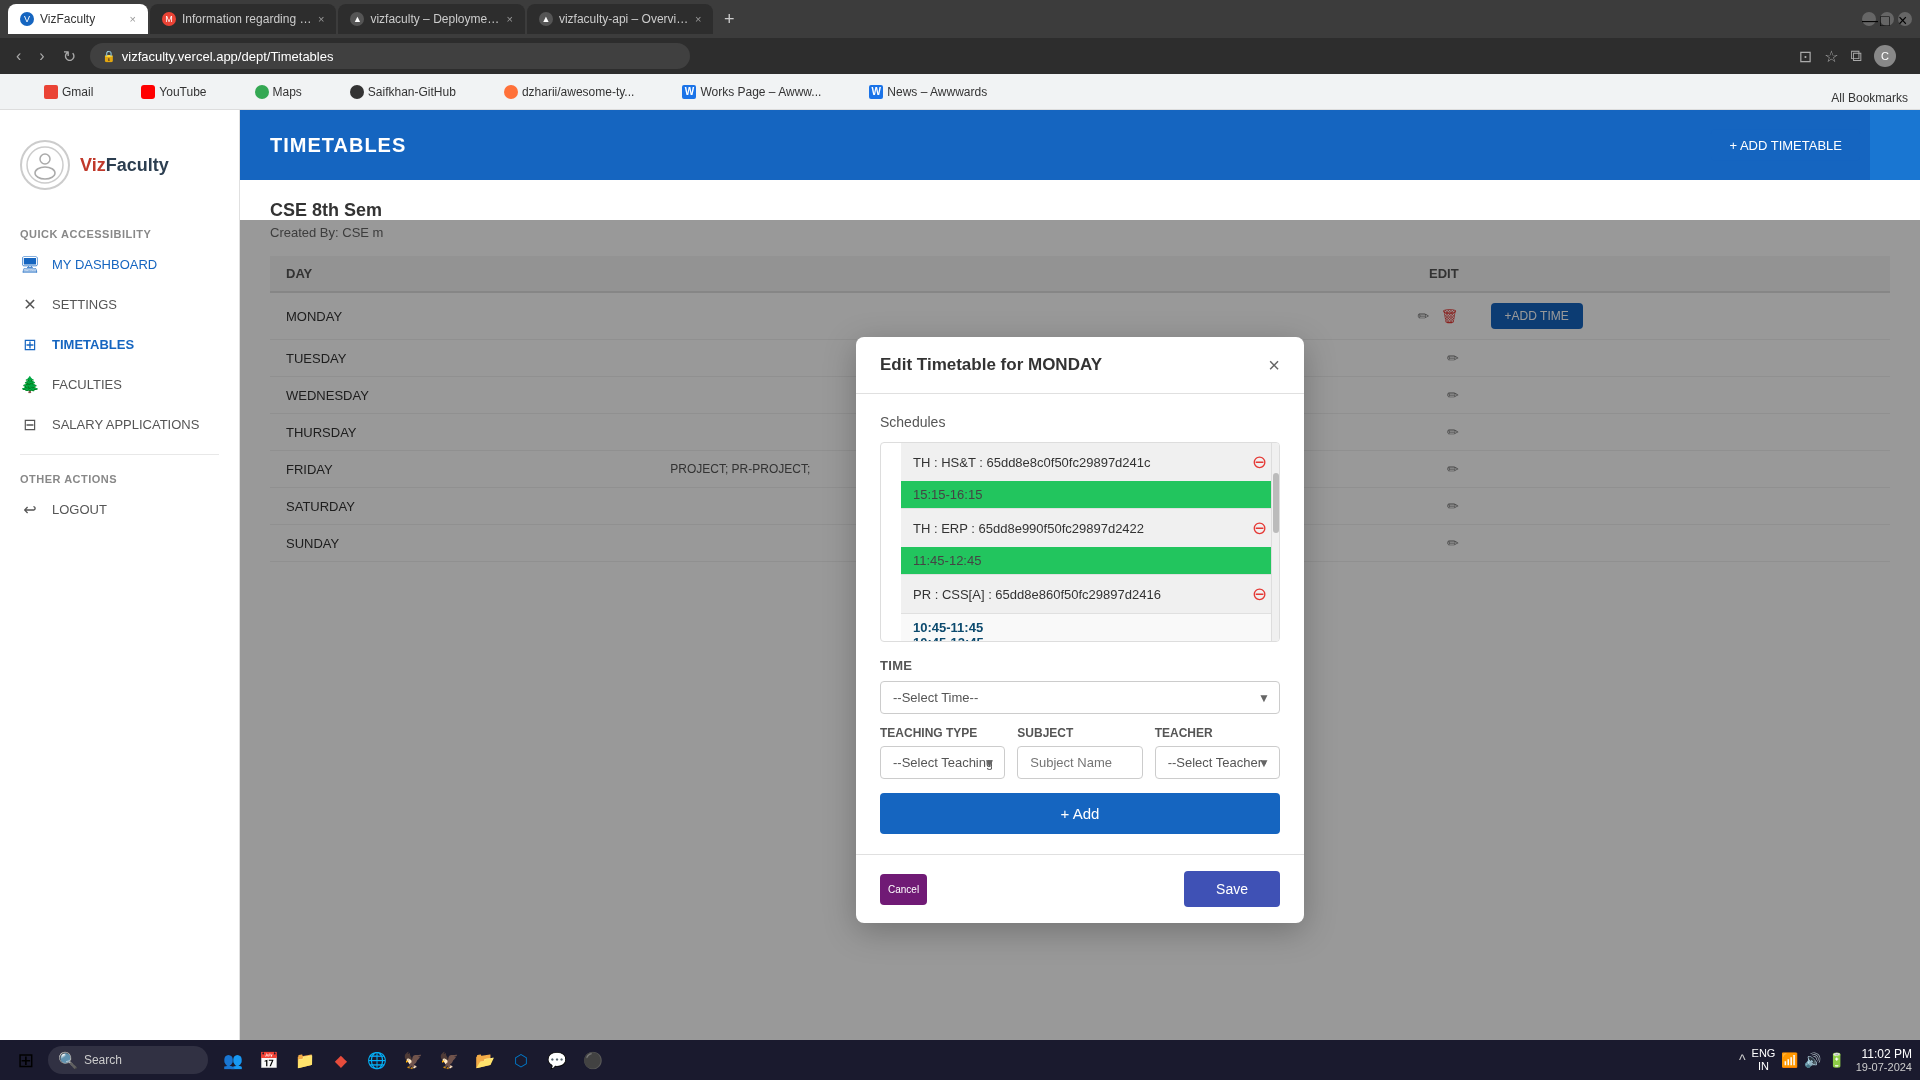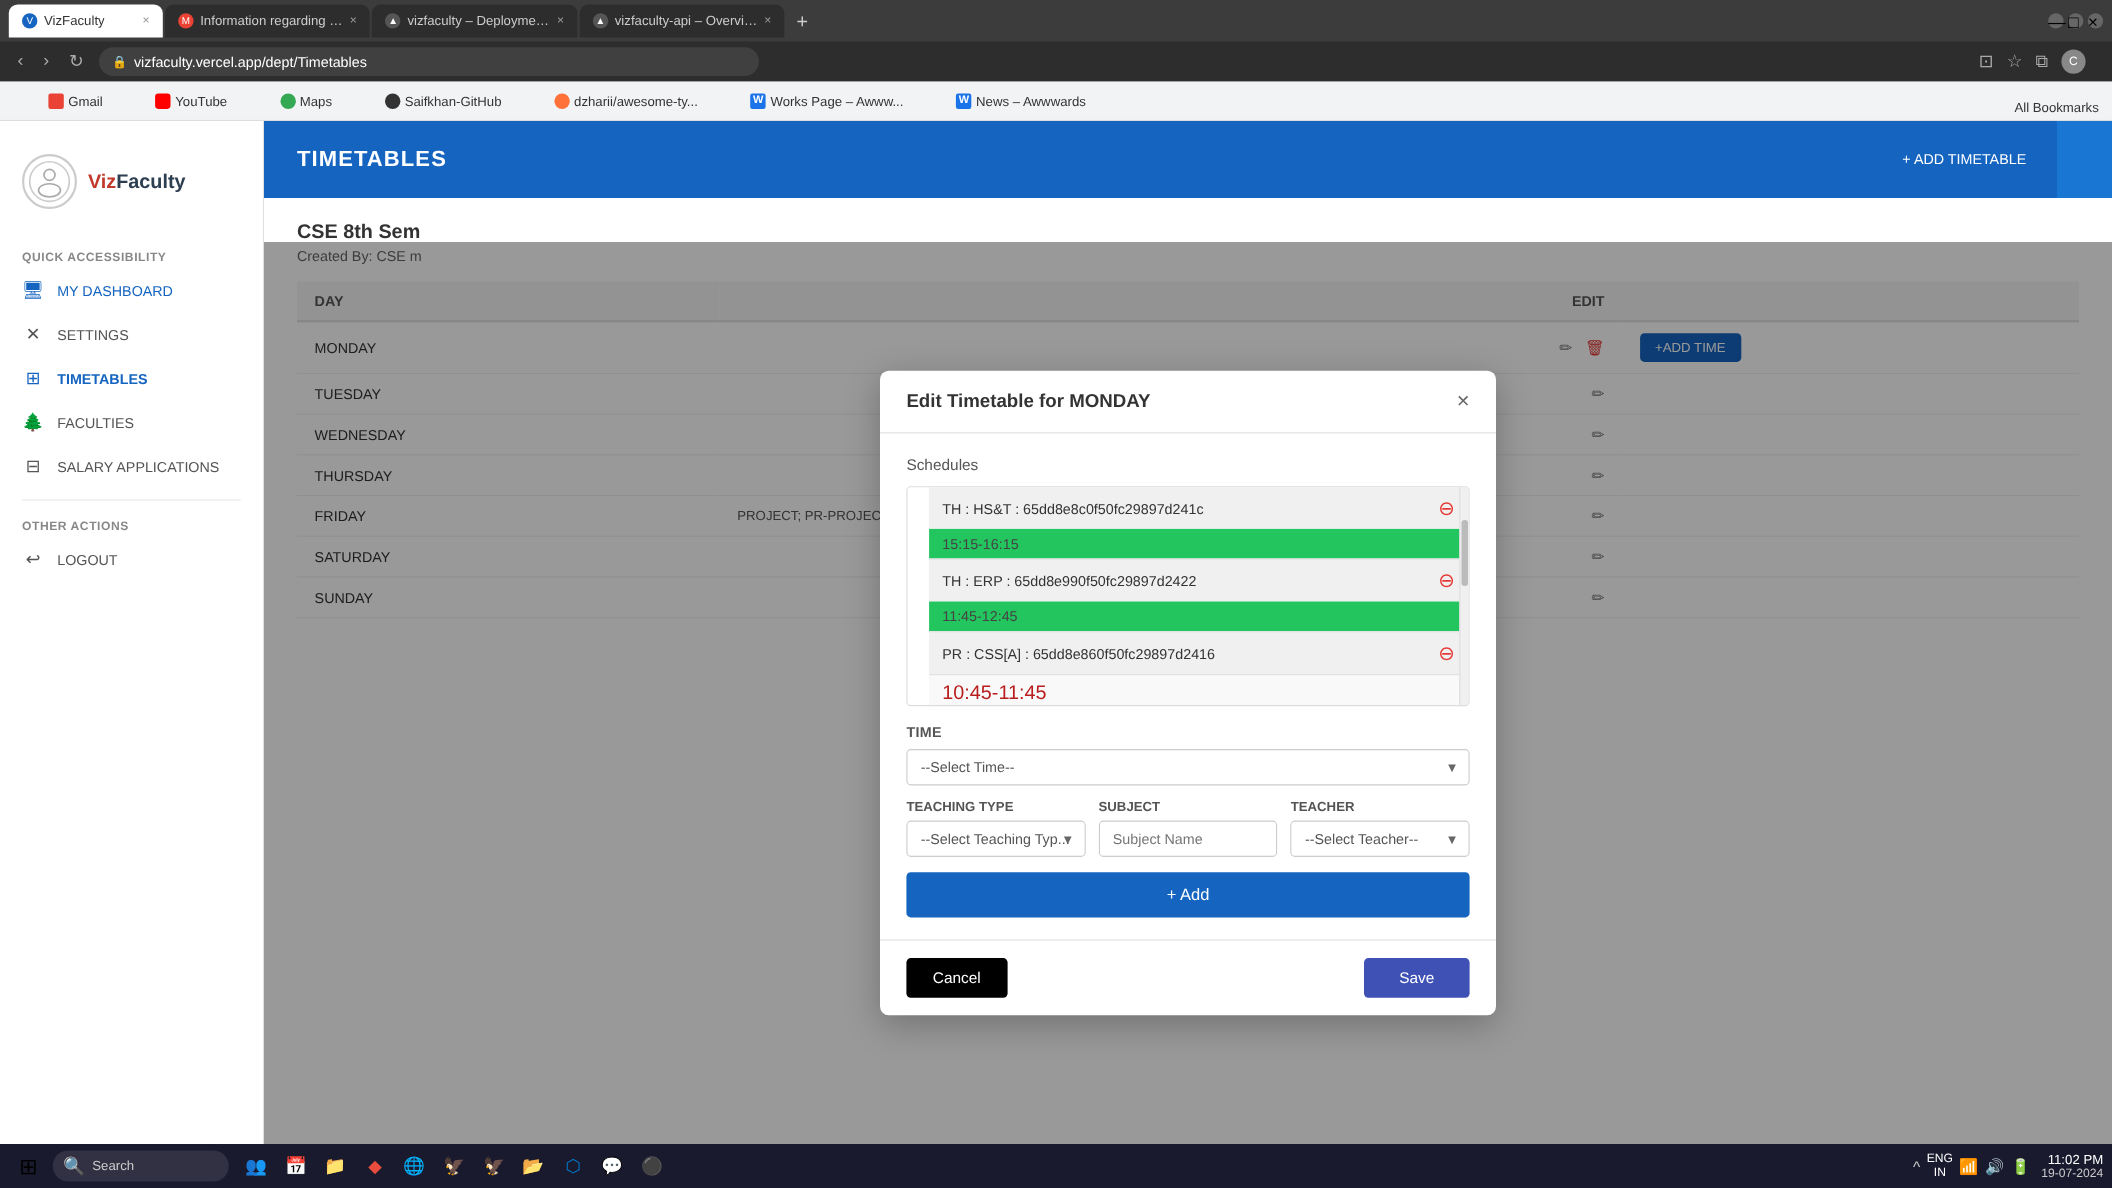--- a/index.html
+++ b/index.html
@@ -218,21 +218,21 @@
       bottom: 40px;
       background: rgba(0,0,0,0.4);
       display: flex;
       align-items: center;
       justify-content: center;
       z-index: 100;
     }
     .modal {
       background: #ffffff;
       border-radius: 8px;
-      width: 560px;
+      width: 448px;
       max-height: 680px;
       box-shadow: 0 8px 32px rgba(0,0,0,0.25);
       display: flex;
       flex-direction: column;
     }
     .modal-header {
       display: flex;
       align-items: center;
       justify-content: space-between;
       padding: 18px 24px;
@@ -308,26 +308,26 @@
       font-weight: 500;
     }
     .modal-footer {
       padding: 16px 24px;
       border-top: 1px solid #e0e0e0;
       display: flex;
       justify-content: space-between;
       align-items: center;
     }
     .cancel-btn {
-      background: #000000;
+      background: #701a75;
       color: white;
       border: none;
-      padding: 10px 24px;
+      padding: 10px 8px;
       border-radius: 4px;
-      font-size: 14px;
+      font-size: 10px;
       cursor: pointer;
     }
     .save-btn {
       background: #3f51b5;
       color: white;
       border: none;
       padding: 10px 32px;
       border-radius: 4px;
       font-size: 14px;
       cursor: pointer;
@@ -636,21 +636,21 @@
             </div>
 
             <div>
               <div class="schedule-time-header">11:45-12:45</div>
               <div class="schedule-item">
                 <span class="schedule-item-label">PR : CSS[A] : 65dd8e860f50fc29897d2416</span>
                 <span class="schedule-remove">⊖</span>
               </div>
             </div>
 
-            <div style="padding: 6px 12px; font-size:18px; color:#b91c1c; background:#f9f9f9; border-top:1px solid #e0e0e0;">
+            <div style="padding: 6px 12px; font-size:13px; color:#0c4a6e; background:#f9f9f9; border-top:1px solid #e0e0e0;font-weight:bold;">
               <div>10:45-11:45</div>
               <div>10:45-12:45</div>
             </div>
 
             <div style="position:absolute; right:0; top:0; bottom:0; width:8px; background:#f0f0f0; border-left:1px solid #ddd;">
               <div style="width:6px; height:60px; background:#bbb; border-radius:3px; margin:2px auto; margin-top: 30px;"></div>
             </div>
           </div>
 
           

